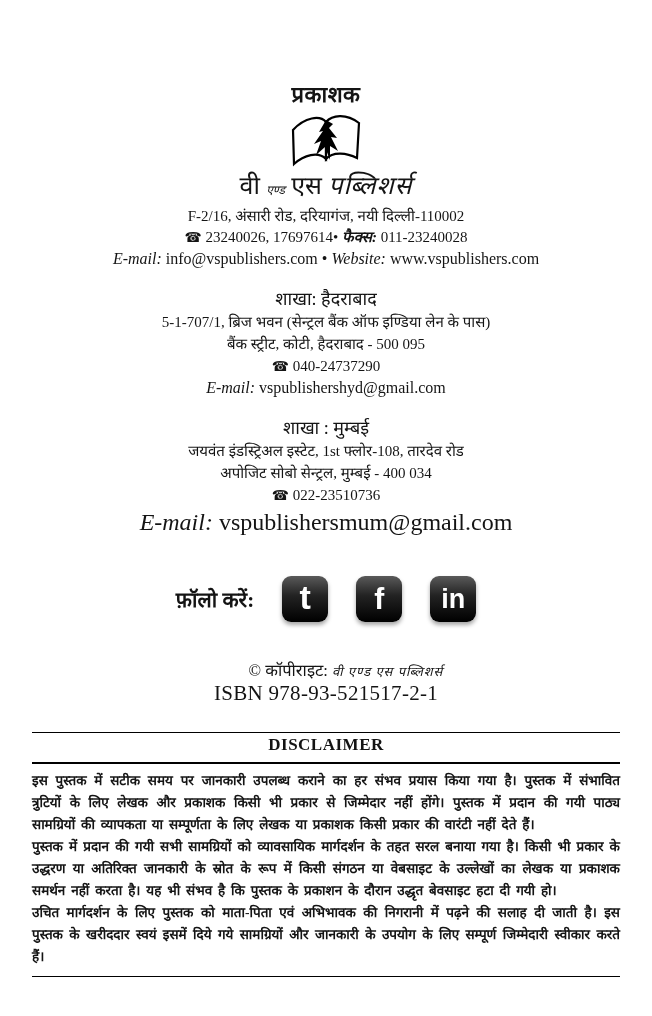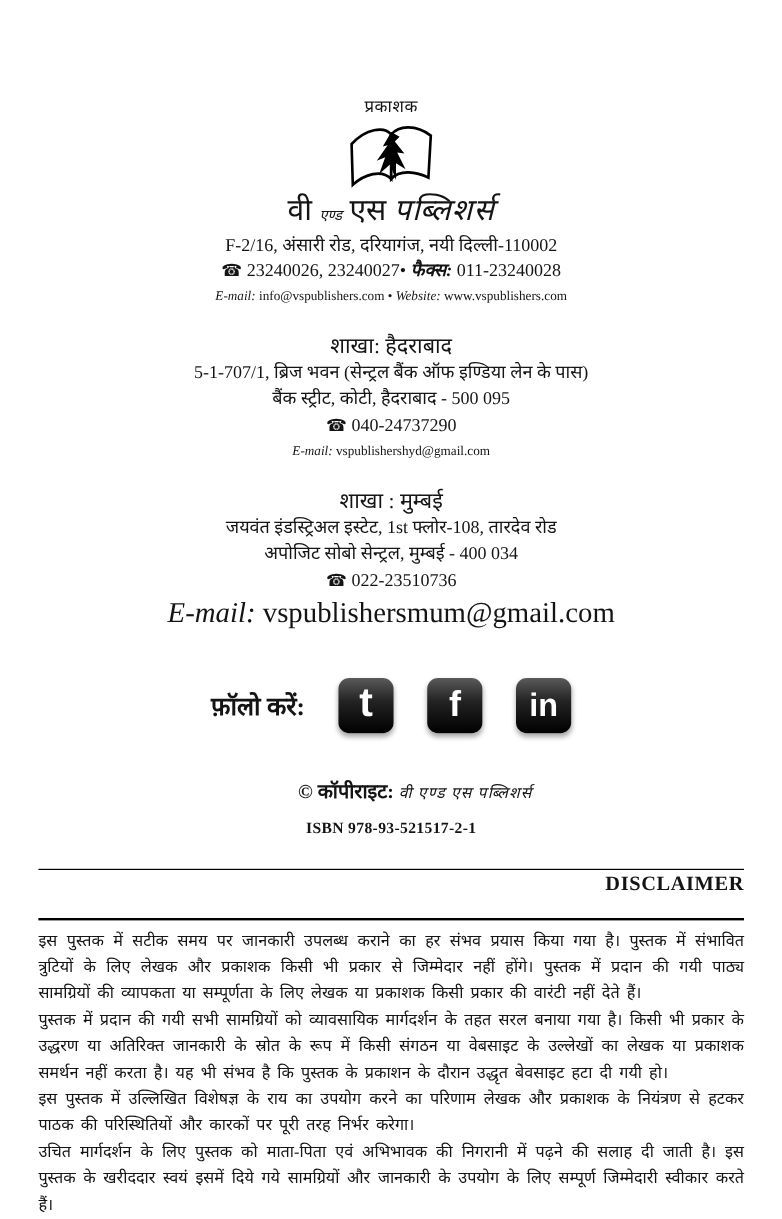--- a/index.html
+++ b/index.html
@@ -2,60 +2,61 @@
 <html lang="hi"><head>
 <meta charset="utf-8">
 <style>
   html,body{margin:0;padding:0;}
   body{
     width:652px;height:1016px;background:#ffffff;color:#141414;
     font-family:"Liberation Serif","DejaVu Serif",serif;
     position:relative;overflow:hidden;
   }
   .center{text-align:center;}
-  .pub-heading{margin-top:78px;font-size:14px;font-weight:normal;letter-spacing:.5px;}
+  .pub-heading{margin-top:78px;font-size:22px;font-weight:bold;letter-spacing:.5px;}
   .logo-wrap{margin:2px auto 0;width:86px;height:62px;}
   .pub-name{font-size:25px;margin-top:0;line-height:28px;}
   .pub-name .amp{font-size:12px;font-style:italic;margin-top:12px;}
   .pub-name .fancy{font-style:italic;letter-spacing:1px;}
   .addr-line{font-size:15px;line-height:19px;margin-top:3px;text-align:center;}
   .phone-line{font-size:15px;line-height:19px;margin-top:2px;}
   .phone-glyph{font-family:"DejaVu Sans",sans-serif;font-size:14px;}
   .fax-label{font-style:italic;font-weight:bold;margin-top:40px;}
-  .contact-line{font-size:11px;line-height:19px;margin-top:2px;}
+  .contact-line{font-size:16px;line-height:19px;margin-top:2px;}
   .lbl-italic{font-style:italic;}
   .branch-title{font-size:18px;font-weight:normal;margin-top:20px;line-height:22px;}
   .branch-line{font-size:15px;line-height:20px;margin-top:2px;}
   .mum-email{font-size:24px;margin-top:4px;}
   .social-row{display:flex;align-items:center;justify-content:center;gap:28px;margin-top:40px;}
   .social-label{font-size:21px;font-weight:bold;}
   .icon-tile{
     width:46px;height:46px;border-radius:9px;cursor:pointer;
     background:linear-gradient(180deg,#5a5a5a 0%,#232323 42%,#000000 100%);
     color:#ffffff;display:flex;align-items:center;justify-content:center;
     font-family:"Liberation Sans","DejaVu Sans",sans-serif;font-weight:bold;
     box-shadow:0 3px 4px rgba(0,0,0,.35);
   }
   .glyph-t{font-size:34px;line-height:1;margin-top:-4px;}
   .glyph-f{font-size:30px;line-height:1;}
   .glyph-in{font-size:27px;line-height:1;letter-spacing:0;}
   .copyright-line{margin-top:36px;font-size:16.5px;}
-  .copyright-line .bold-hi{font-weight:bold;margin-left:40px;}
+  .copyright-line .bold-hi{font-weight:normal;margin-left:40px;}
   .copyright-line .owner{font-size:13px;font-style:italic;letter-spacing:1px;}
-  .isbn-line{margin-top:12px;font-size:13px;letter-spacing:.3px;font-weight:bold;}
+  .isbn-line{font-size:21px;letter-spacing:.3px;}
   .disclaimer{margin:26px 32px 0 32px;}
   .disc-head{
     border-top:1.5px solid #000;border-bottom:2.5px solid #000;
-    text-align:right;font-weight:bold;font-size:17px;letter-spacing:.5px;
-    padding:2px 0 18px 0;
+    text-align:center;font-weight:bold;font-size:17px;letter-spacing:.5px;
+    padding:2px 0 7px 0;
   }
   .disc-body{padding-top:6px;border-bottom:1.5px solid #000;padding-bottom:8px;}
   .disc-body p{
     margin:0;font-size:13.5px;line-height:22px;text-align:justify;
     word-spacing:2.5px;
+    font-weight:bold;
   }
 </style>
 </head>
 <body>
 
 <div class="center pub-heading">प्रकाशक</div>
 
 <div class="logo-wrap">
   <svg width="86" height="62" viewBox="0 0 86 62">
 
@@ -70,21 +71,21 @@
   <span>वी</span>
   <span class="amp">एण्ड</span>
   <span>एस</span>
   <span class="fancy">पब्लिशर्स</span>
 </div>
 
 <div class="center addr-line">F-2/16, अंसारी रोड, दरियागंज, नयी दिल्ली-110002</div>
 
 <div class="center phone-line">
   <span class="phone-glyph">☎</span>
-  <span>23240026, 23240027</span><span>• </span>
+  <span>23240026, 17697614</span><span>• </span>
   <span class="fax-label">फैक्स:</span>
   <span>011-23240028</span>
 </div>
 
 <div class="center contact-line">
   <span class="lbl-italic">E-mail:</span>
   <span>info@vspublishers.com</span>
   <span>•</span>
   <span class="lbl-italic">Website:</span>
   <span>www.vspublishers.com</span>
@@ -131,17 +132,16 @@
   <span class="bold-hi">© कॉपीराइट:</span>
   <span class="owner">वी एण्ड एस पब्लिशर्स</span>
 </div>
 <div class="center isbn-line">ISBN 978-93-521517-2-1</div>
 
 <div class="disclaimer">
   <div class="disc-head">DISCLAIMER</div>
   <div class="disc-body">
     <p>इस पुस्तक में सटीक समय पर जानकारी उपलब्ध कराने का हर संभव प्रयास किया गया है। पुस्तक में संभावित त्रुटियों के लिए लेखक और प्रकाशक किसी भी प्रकार से जिम्मेदार नहीं होंगे। पुस्तक में प्रदान की गयी पाठ्य सामग्रियों की व्यापकता या सम्पूर्णता के लिए लेखक या प्रकाशक किसी प्रकार की वारंटी नहीं देते हैं।</p>
     <p>पुस्तक में प्रदान की गयी सभी सामग्रियों को व्यावसायिक मार्गदर्शन के तहत सरल बनाया गया है। किसी भी प्रकार के उद्धरण या अतिरिक्त जानकारी के स्रोत के रूप में किसी संगठन या वेबसाइट के उल्लेखों का लेखक या प्रकाशक समर्थन नहीं करता है। यह भी संभव है कि पुस्तक के प्रकाशन के दौरान उद्धृत बेवसाइट हटा दी गयी हो।</p>
-    <p>इस पुस्तक में उल्लिखित विशेषज्ञ के राय का उपयोग करने का परिणाम लेखक और प्रकाशक के नियंत्रण से हटकर पाठक की परिस्थितियों और कारकों पर पूरी तरह निर्भर करेगा।</p>
     <p>उचित मार्गदर्शन के लिए पुस्तक को माता-पिता एवं अभिभावक की निगरानी में पढ़ने की सलाह दी जाती है। इस पुस्तक के खरीददार स्वयं इसमें दिये गये सामग्रियों और जानकारी के उपयोग के लिए सम्पूर्ण जिम्मेदारी स्वीकार करते हैं।</p>
 
   </div>
 </div>
 
 </body></html>

